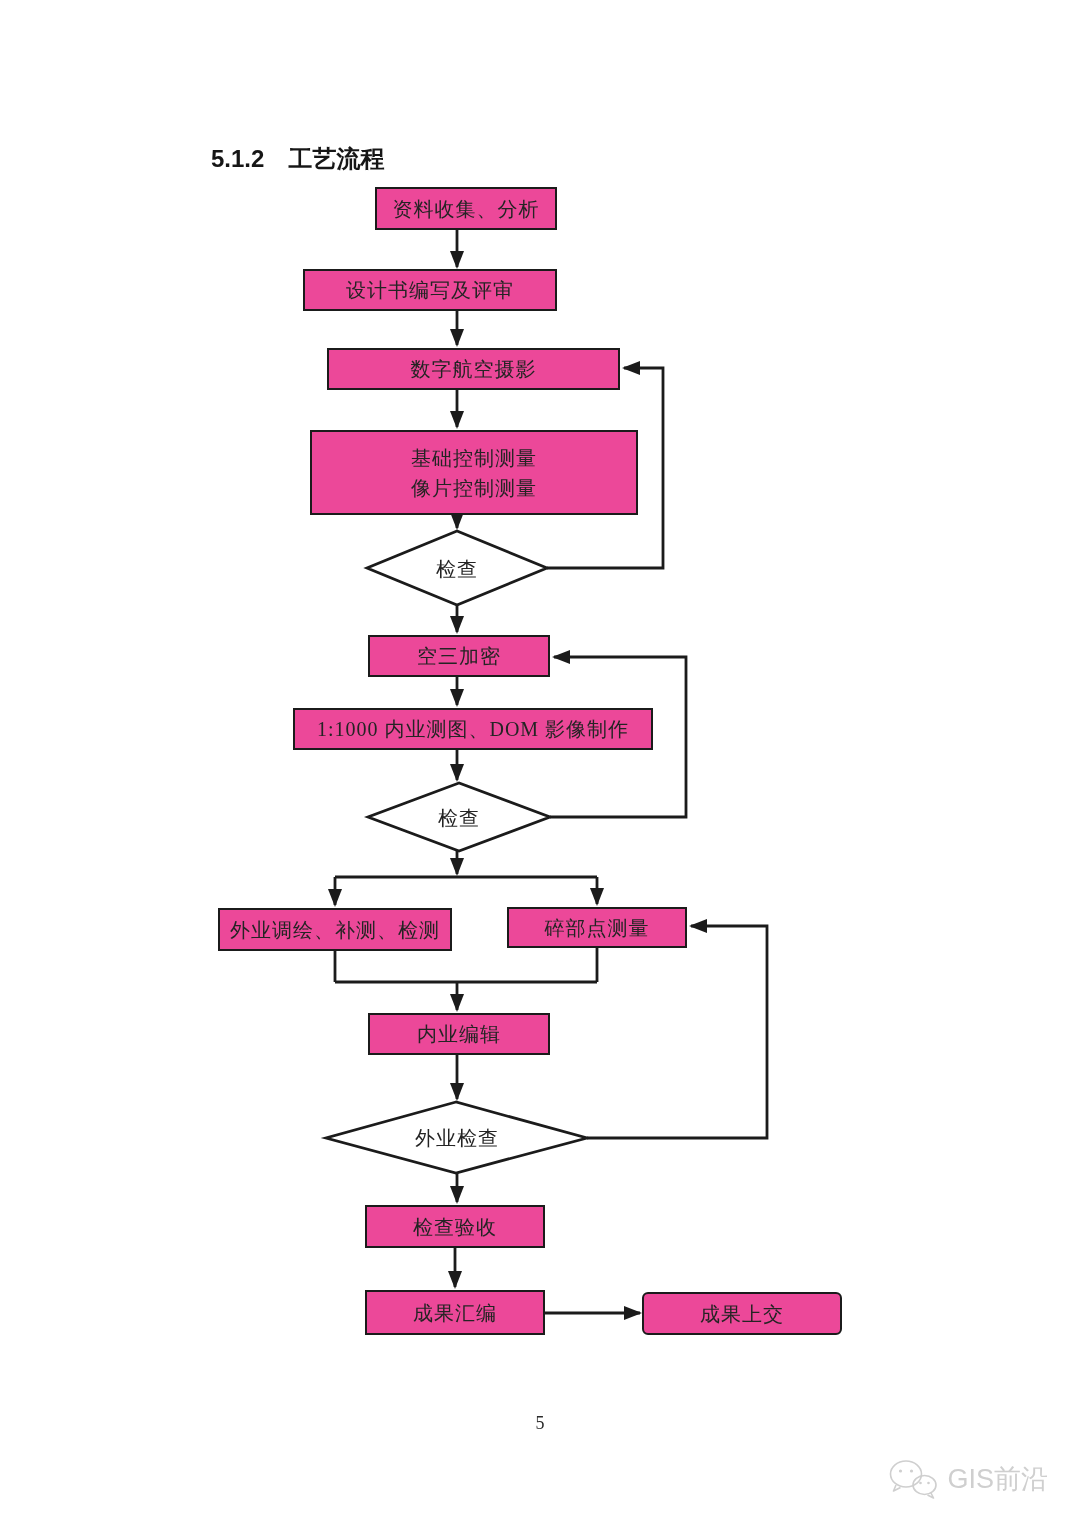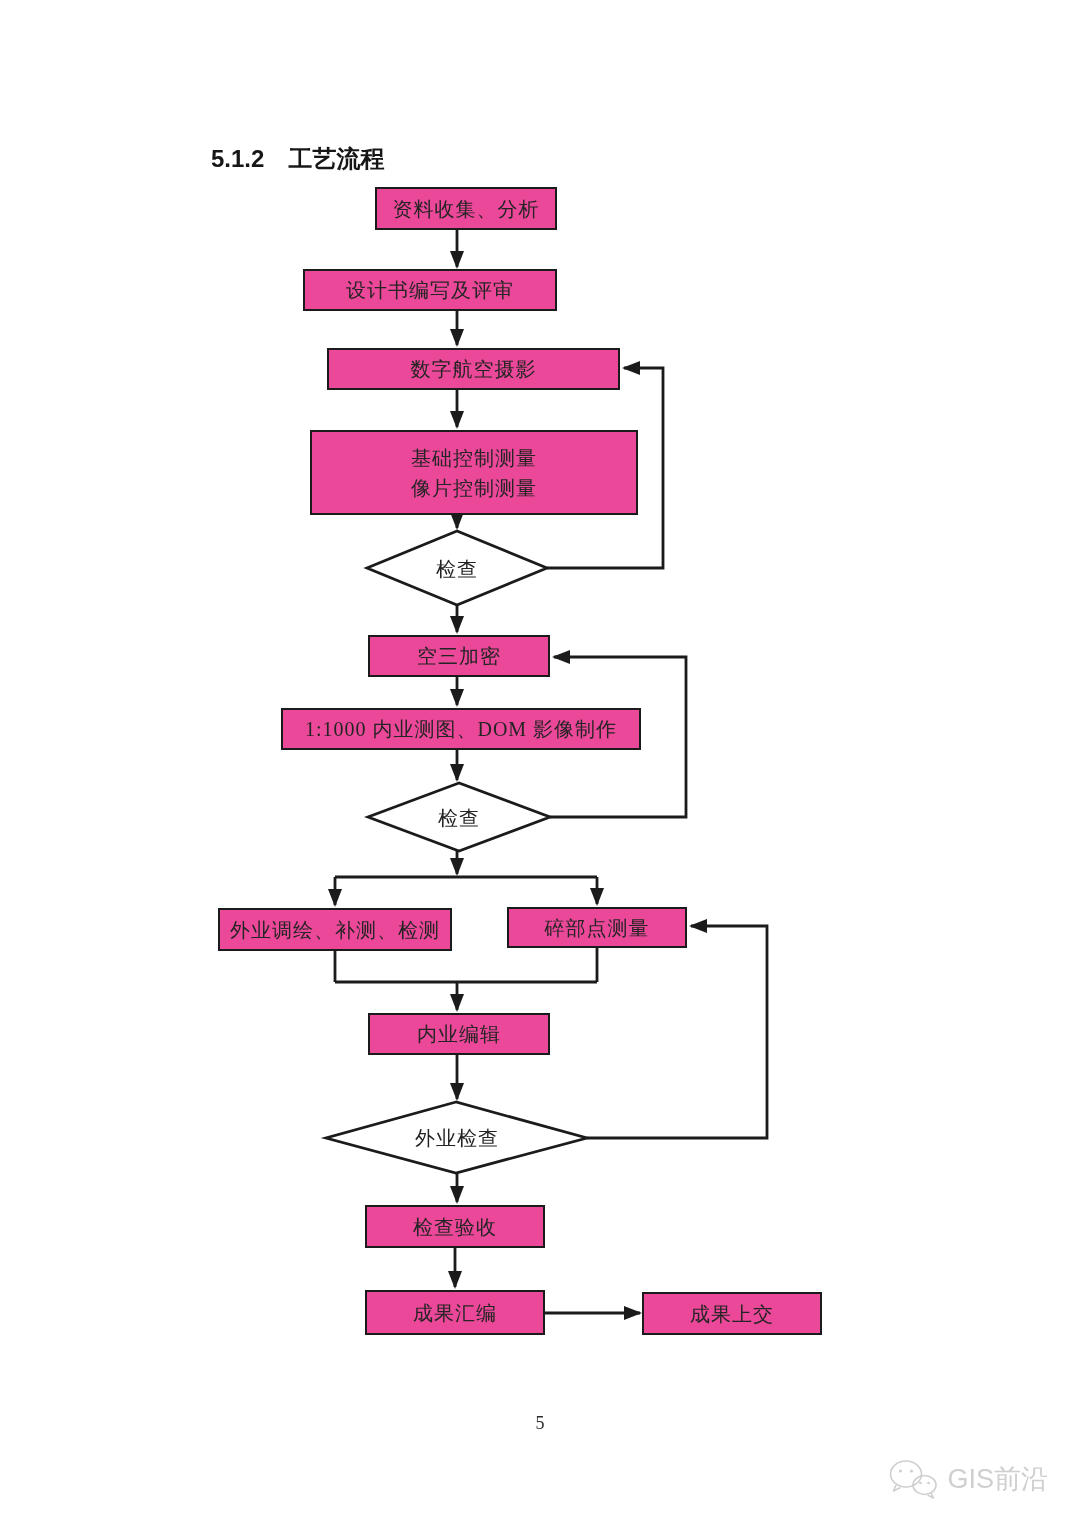--- a/index.html
+++ b/index.html
@@ -133,39 +133,39 @@
   <div class="node" style="left:327px; top:348px; width:293px; height:42px;">
     <span>数字航空摄影</span>
   </div>
   <div class="node" style="left:310px; top:430px; width:328px; height:85px;">
     <span>基础控制测量
 像片控制测量</span>
   </div>
   <div class="node" style="left:368px; top:635px; width:182px; height:42px;">
     <span>空三加密</span>
   </div>
-  <div class="node" style="left:281px; top:708px; width:360px; height:42px;">
+  <div class="node" style="left:293px; top:708px; width:360px; height:42px;">
     <span>1:1000 内业测图、DOM 影像制作</span>
   </div>
   <div class="node" style="left:218px; top:908px; width:234px; height:43px;">
     <span>外业调绘、补测、检测</span>
   </div>
   <div class="node" style="left:507px; top:907px; width:180px; height:41px;">
     <span>碎部点测量</span>
   </div>
   <div class="node" style="left:368px; top:1013px; width:182px; height:42px;">
     <span>内业编辑</span>
   </div>
   <div class="node" style="left:365px; top:1205px; width:180px; height:43px;">
     <span>检查验收</span>
   </div>
   <div class="node" style="left:365px; top:1290px; width:180px; height:45px;">
     <span>成果汇编</span>
   </div>
-  <div class="node" style="left:642px; top:1292px; width:180px; height:43px;">
+  <div class="node" style="left:642px; top:1292px; width:200px; height:43px;border-radius:6px;">
     <span>成果上交</span>
   </div>
 
   <div class="dlabel" style="left:457px; top:569px;">检查</div>
   <div class="dlabel" style="left:459px; top:818px;">检查</div>
   <div class="dlabel" style="left:457px; top:1138px;">外业检查</div>
 
   <div class="pagenum">5</div>
 
   <div class="watermark">

